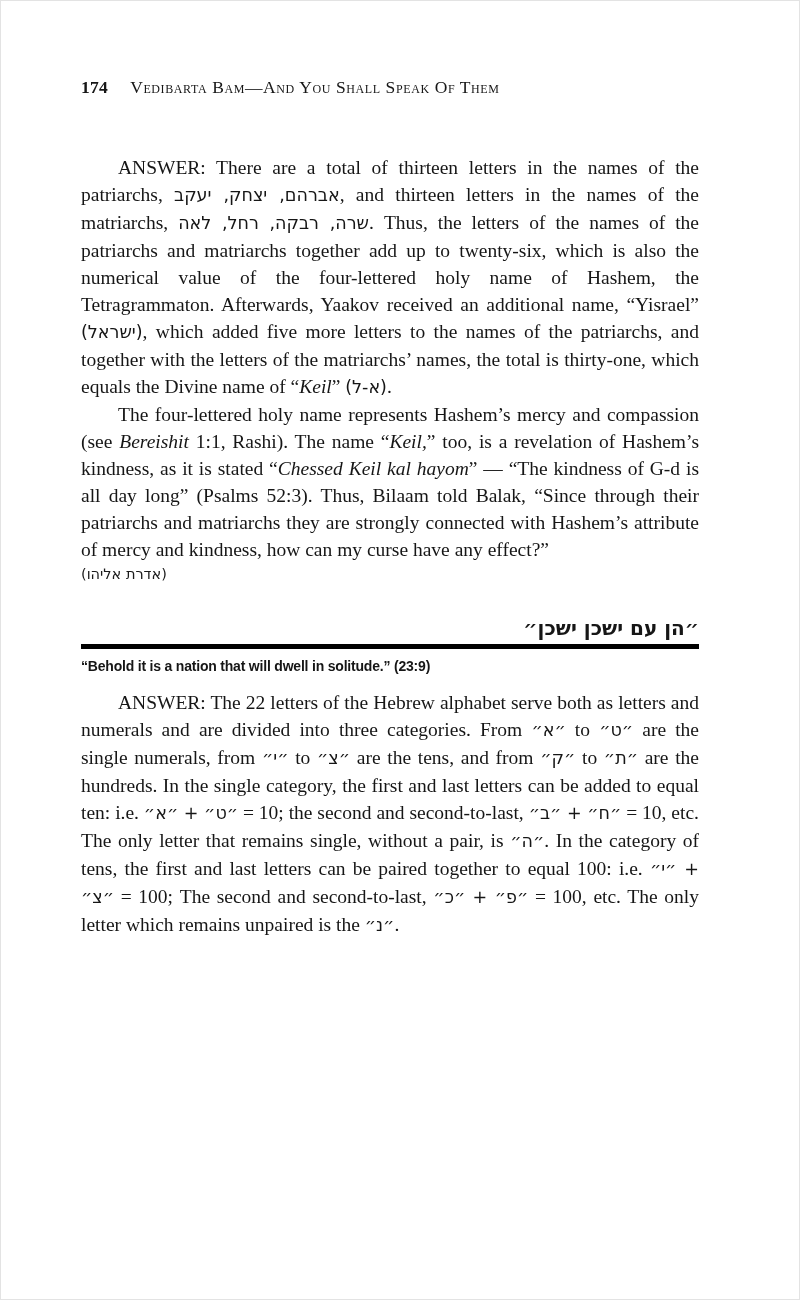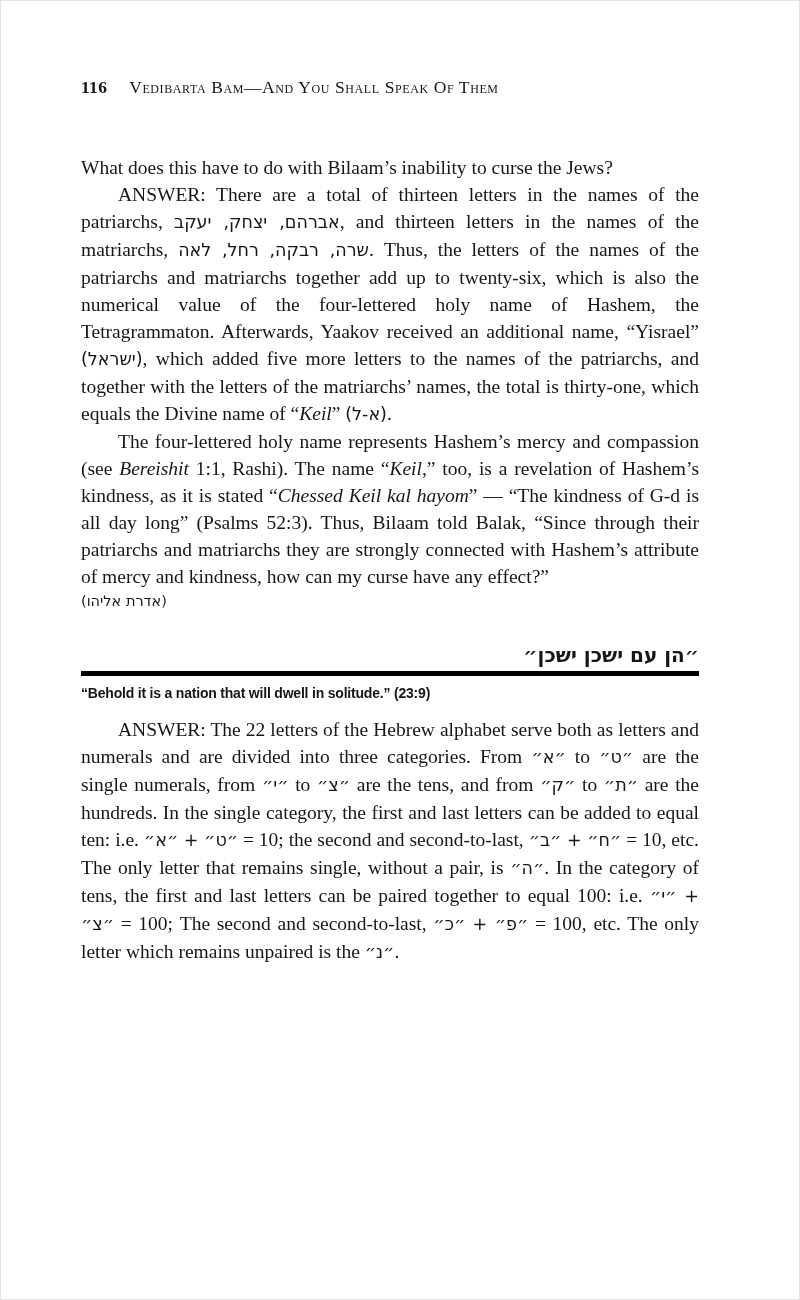--- a/index.html
+++ b/index.html
@@ -72,26 +72,25 @@
     line-height:24px;
   }
   .section2-body{margin-top:11px;}
 </style>
 </head>
 <body>
 
 <div class="page">
 
   <div class="page-header">
-    <span class="page-number">116</span>
+    <span class="page-number">174</span>
     <span class="book-title">Vedibarta Bam—And You Shall Speak Of Them</span>
   </div>
 
   <div class="body-text">
-      <p class="para"><span>What does this have to do with Bilaam’s inability to curse the Jews?</span></p>
       <p class="para indent"><span>ANSWER: There are a total of thirteen letters in the names of the patriarchs, </span><span class="he">אברהם, יצחק, יעקב</span><span>, and thirteen letters in the names of the matriarchs, </span><span class="he">שרה, רבקה, רחל, לאה</span><span>. Thus, the letters of the names of the patriarchs and matriarchs together add up to twenty-six, which is also the numerical value of the four-lettered holy name of Hashem, the Tetragrammaton. Afterwards, Yaakov received an additional name, “Yisrael” </span><span class="he">(ישראל)</span><span>, which added five more letters to the names of the patriarchs, and together with the letters of the matriarchs’ names, the total is thirty-one, which equals the Divine name of “</span><span class="it">Keil</span><span>” </span><span class="he">(א-ל)</span><span>.</span></p>
       <p class="para indent"><span>The four-lettered holy name represents Hashem’s mercy and compassion (see </span><span class="it">Bereishit</span><span> 1:1, Rashi). The name “</span><span class="it">Keil,</span><span>” too, is a revelation of Hashem’s kindness, as it is stated “</span><span class="it">Chessed Keil kal hayom</span><span>” — “The kindness of G-d is all day long” (Psalms 52:3). Thus, Bilaam told Balak, “Since through their patriarchs and matriarchs they are strongly connected with Hashem’s attribute of mercy and kindness, how can my curse have any effect?”</span></p>
     </div>
 
   <div class="citation">(אדרת אליהו)</div>
 
   <div class="section-head-hebrew">״הן עם ישכן ישכן״</div>
 
   <div class="section-divider-bar"></div>
 

